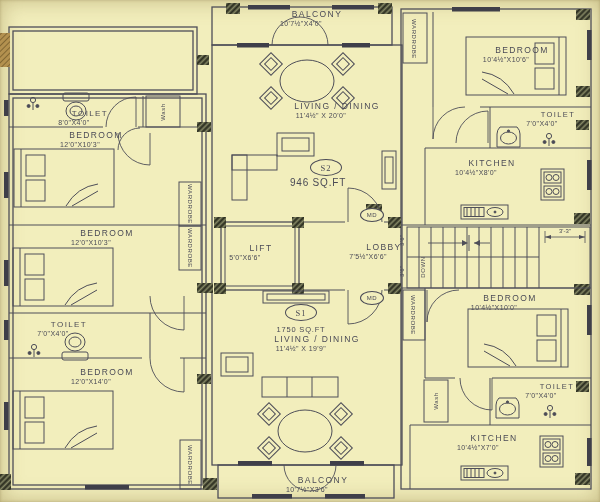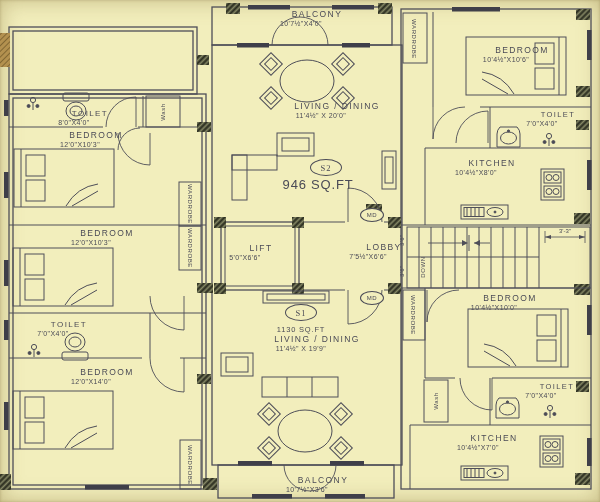--- a/index.html
+++ b/index.html
@@ -326,23 +326,23 @@
 <div class="lbl" style="left:541px;top:382px">
   <div class="nm" style="font-size:7.5px">TOILET</div>
   <div class="dm">7'0"X4'0"</div>
 </div>
 <div class="lbl" style="left:478px;top:433px">
   <div class="nm">KITCHEN</div>
   <div class="dm">10'4½"X7'0"</div>
 </div>
 
 <div class="badge" style="left:326px;top:159px">S2</div>
-<div class="dim" style="left:318px;top:177px;font-size:13px;letter-spacing:.8px">946 SQ.FT</div>
+<div class="dim" style="left:318px;top:177px;font-size:10px;letter-spacing:.8px">946 SQ.FT</div>
 <div class="badge" style="left:301px;top:304px">S1</div>
-<div class="dim" style="left:301px;top:325px;font-size:7.5px;letter-spacing:.8px">1130 SQ.FT</div>
+<div class="dim" style="left:301px;top:325px;font-size:7.5px;letter-spacing:.8px">1750 SQ.FT</div>
 <div class="lbl" style="left:301px;top:334px">
   <div class="nm">LIVING / DINING</div>
   <div class="dm">11'4½" X 19'9"</div>
 </div>
 
 <div class="md" style="left:372px;top:215px">MD</div>
 <div class="md" style="left:372px;top:298px">MD</div>
 
 <div class="vlbl" style="left:414px;top:39px">WARDROBE</div>
 <div class="vlbl" style="left:190px;top:204px">WARDROBE</div>

